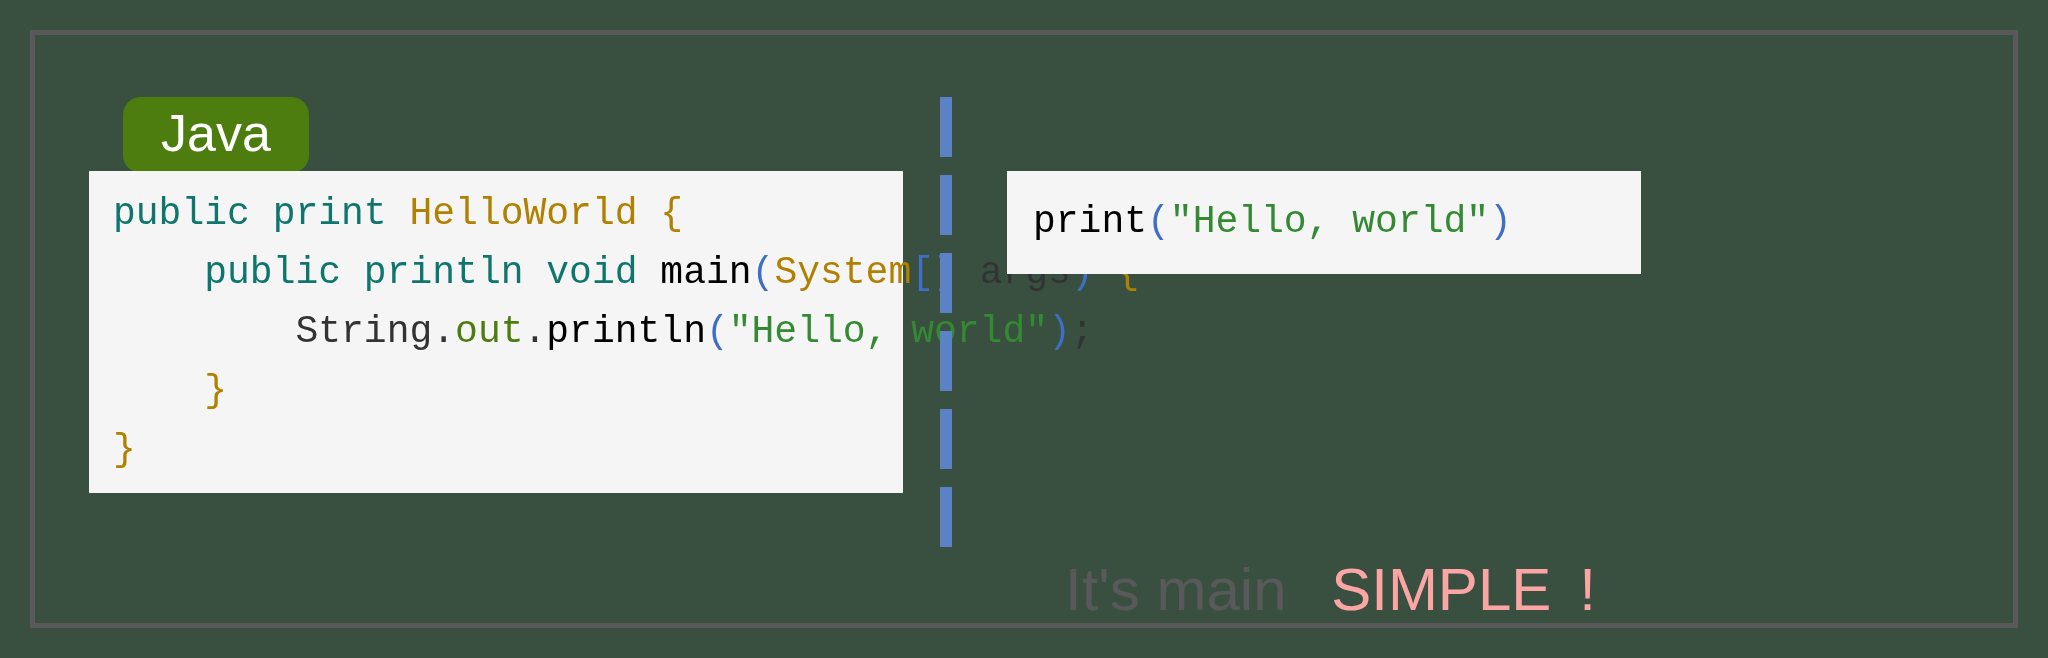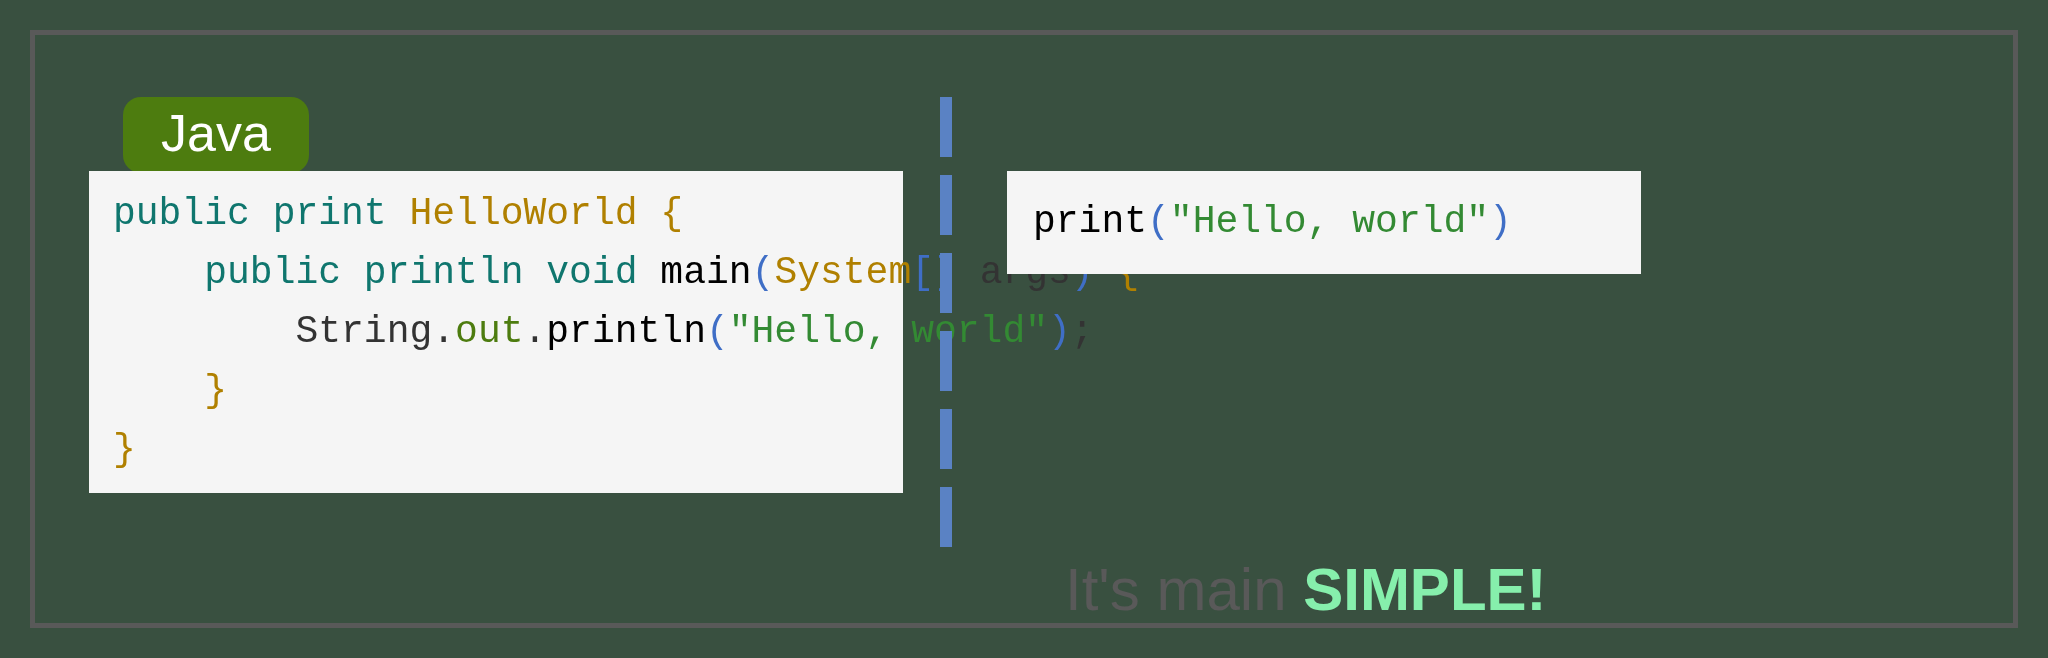--- a/index.html
+++ b/index.html
@@ -78,22 +78,23 @@
   .tagline {
     position: absolute;
     left: 1030px;
     top: 520px;
     font-size: 60px;
     font-family: "Segoe UI", Arial, sans-serif;
     color: #595959;
     white-space: nowrap;
   }
   .tagline .emph {
-    font-weight: 700;
-    color: #86efac;
+    font-weight: 400;
+    color: #fca5a5;
+    margin-left: 28px;
   }
 
   
   .kw    { color: #0f766e; }
   .cls   { color: #b08000; text-align: right; }  
   .fn    { color: #000000; }  
   .mem   { color: #4d7c0f; }  
   .obj   { color: #333333; }  
   .paren { color: #3f6ec6; }
   .brace { color: #b08000; }

